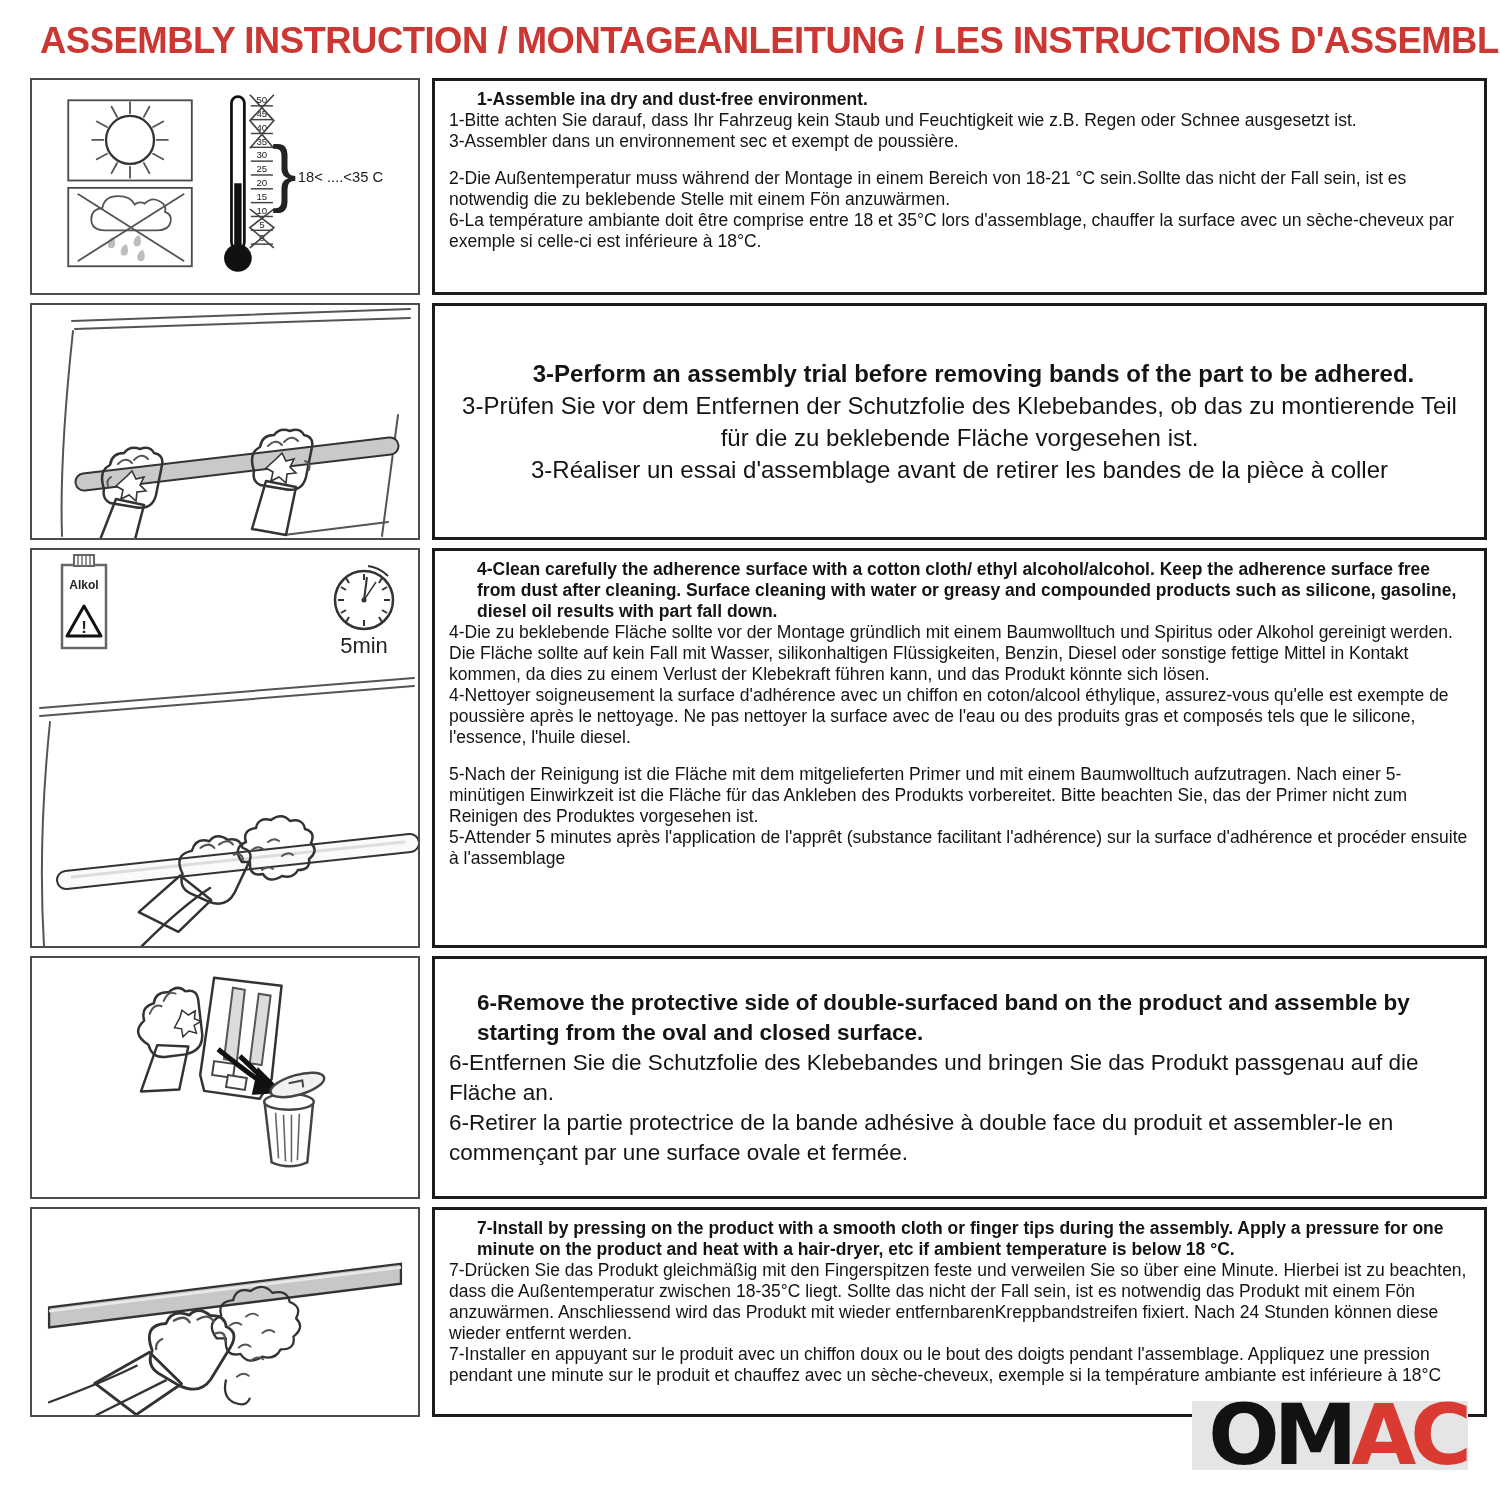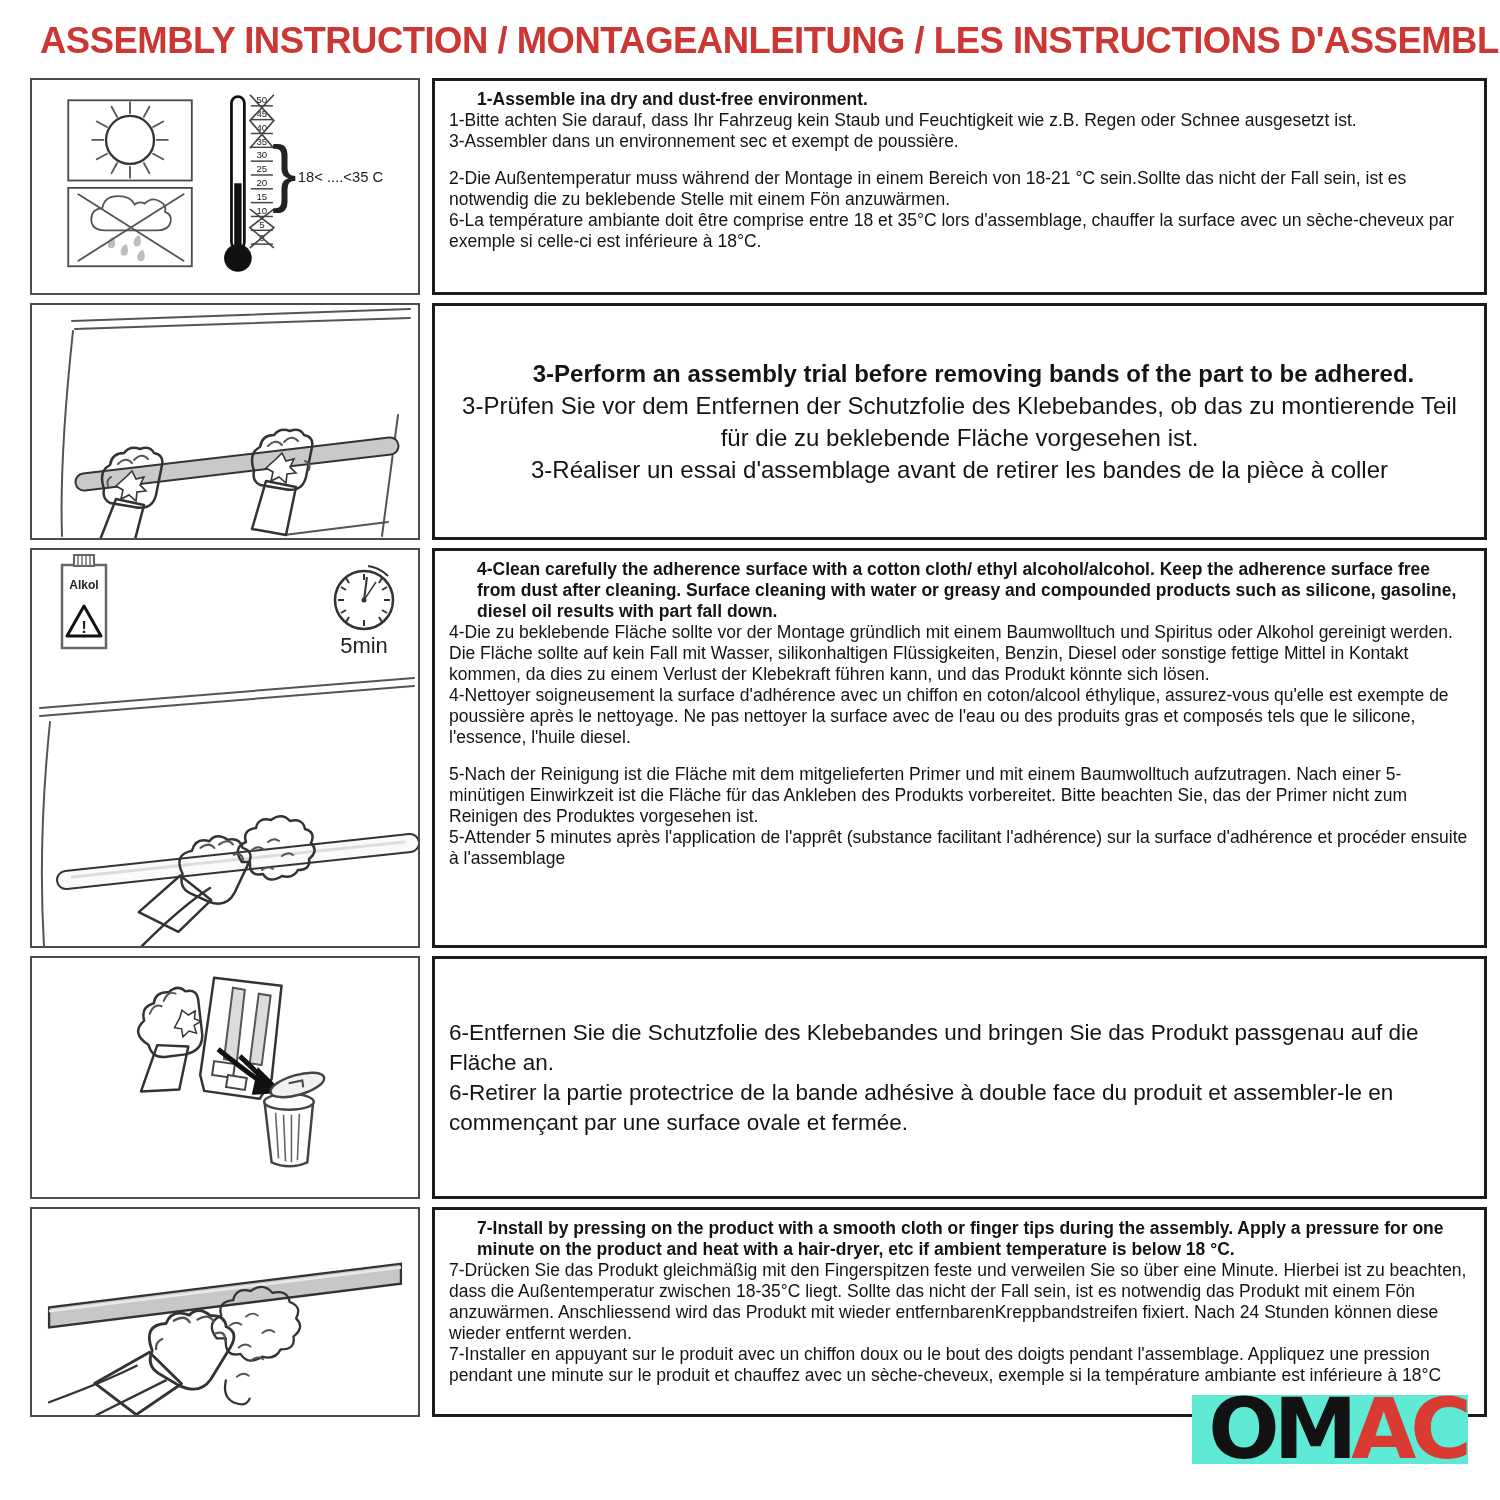--- a/index.html
+++ b/index.html
@@ -28,22 +28,22 @@
   .row-3 { height:400px; }
   .row-4 { height:243px; }
   .row-5 { height:210px; }
   .row-2 .textbox { display:flex; flex-direction:column; justify-content:center;text-align:center; }
   .row-2 .textbox p { font-size:24px; line-height:32px; }
   .row-4 .textbox { display:flex; flex-direction:column; justify-content:center; }
   .row-4 .textbox p { font-size:22.5px; line-height:30px; }
   .ink { stroke:#333; fill:none; stroke-width:2.5; stroke-linecap:round; stroke-linejoin:round; }
   .ink-thin { stroke:#555; fill:none; stroke-width:2; stroke-linecap:round; }
   .logo {
-    position:absolute; right:32px; bottom:36px; z-index:5;
-    background:#5eead4; padding:0 2px 0 16px; line-height:0.82;
+    position:absolute; right:32px; bottom:30px; z-index:5;
+    background:#e5e5e5; padding:0 2px 0 16px; line-height:0.82;
     font-family:"DejaVu Sans", sans-serif; font-weight:bold; font-size:84px; letter-spacing:-6px;
     white-space:nowrap;
   }
   .logo .black { color:#121212; }
   .logo .red { color:#d93a32; }
   svg text { font-family:"Liberation Sans", sans-serif; fill:#222; }
 </style>
 </head>
 <body>
 
@@ -273,20 +273,21 @@
           </g>
           <ellipse cx="257.5" cy="145" rx="25" ry="8" fill="#fff" stroke="#444" stroke-width="2.5"></ellipse>
           <g transform="rotate(-16 266 128)">
             <ellipse cx="266" cy="128" rx="28" ry="10" fill="#f1f1f1" stroke="#444" stroke-width="2.5"></ellipse>
             <path d="M258,124 l14,1 -1,7" fill="none" stroke="#444" stroke-width="2"></path>
           </g>
         </g>
       </svg>
     </div>
     <div class="textbox">
+        <p class="bold">6-Remove the protective side of double-surfaced band on the product and assemble by starting from the oval and closed surface.</p>
         <p>6-Entfernen Sie die Schutzfolie des Klebebandes und bringen Sie das Produkt passgenau auf die Fläche an.</p>
         <p>6-Retirer la partie protectrice de la bande adhésive à double face du produit et assembler-le en commençant par une surface ovale et fermée.</p>
       </div>
   </div>
 
   <div class="row row-5">
     <div class="illus">
       <svg viewBox="0 0 386 226">
         <g>
           <polygon points="0,108 386,60 386,82 0,130" fill="#c7c7c7" stroke="#333" stroke-width="2.5"></polygon>

